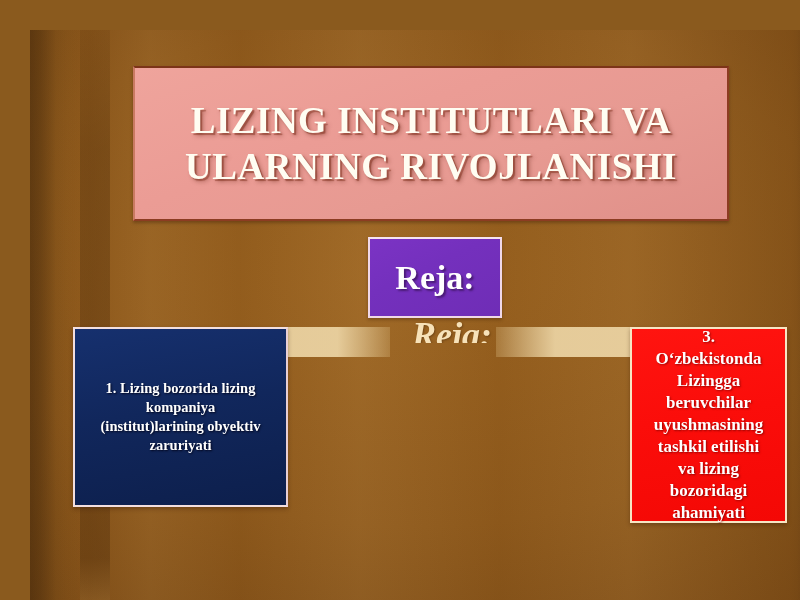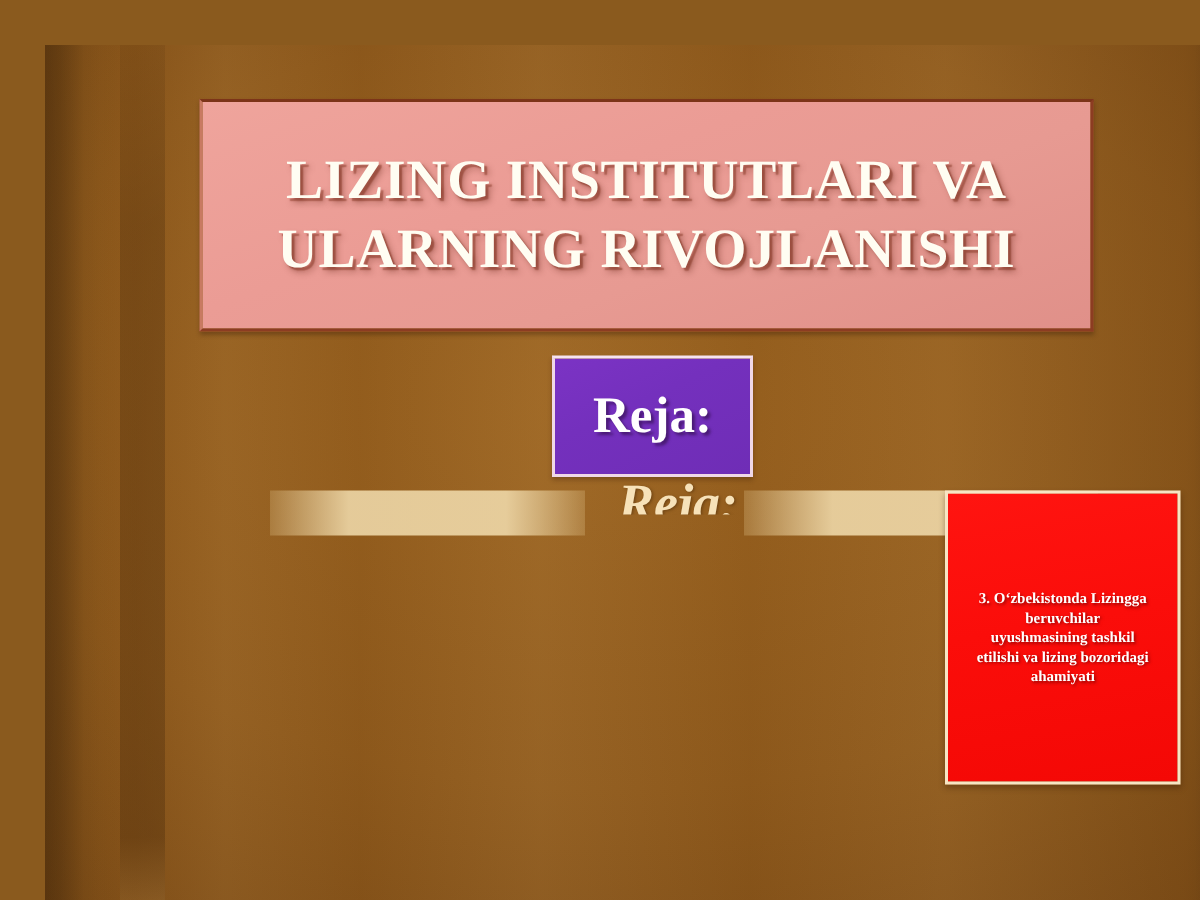--- a/index.html
+++ b/index.html
@@ -212,21 +212,21 @@
     text-shadow: 1px 1px 2px rgba(0,60,30,0.65);
   }
 
   #box-3 {
     left: 600px; top: 297px;
     width: 157px; height: 196px;
     background: linear-gradient(170deg, #ff1410 0%, #fb0d0a 45%, #f40805 100%);
     border: 2px solid #f7e5c4;
   }
   #box-3 .box-text {
-    font-size: 10px;
+    font-size: 17px;
     line-height: 1.30;
     text-shadow: 1px 1px 2px rgba(110,0,0,0.70);
   }
 </style>
 </head>
 <body>
 
 <div id="slide">
 
   <div class="panel-shadow-left"></div>
@@ -243,19 +243,22 @@
   <div class="connector" id="connector-right"></div>
 
   <div id="reja-ghost">
     <span>Reja:</span>
   </div>
 
   <div id="reja-box">
     <div id="reja-text">Reja:</div>
   </div>
 
+  <div class="content-box" id="box-1">
+    <div class="box-text">1. Lizing bozorida lizing kompaniya (institut)larining obyektiv zaruriyati</div>
+  </div>
 
 
   <div class="content-box" id="box-3">
     <div class="box-text">3. O‘zbekistonda Lizingga beruvchilar uyushmasining tashkil etilishi va lizing bozoridagi ahamiyati</div>
   </div>
 
 </div>
 
 </body></html>

